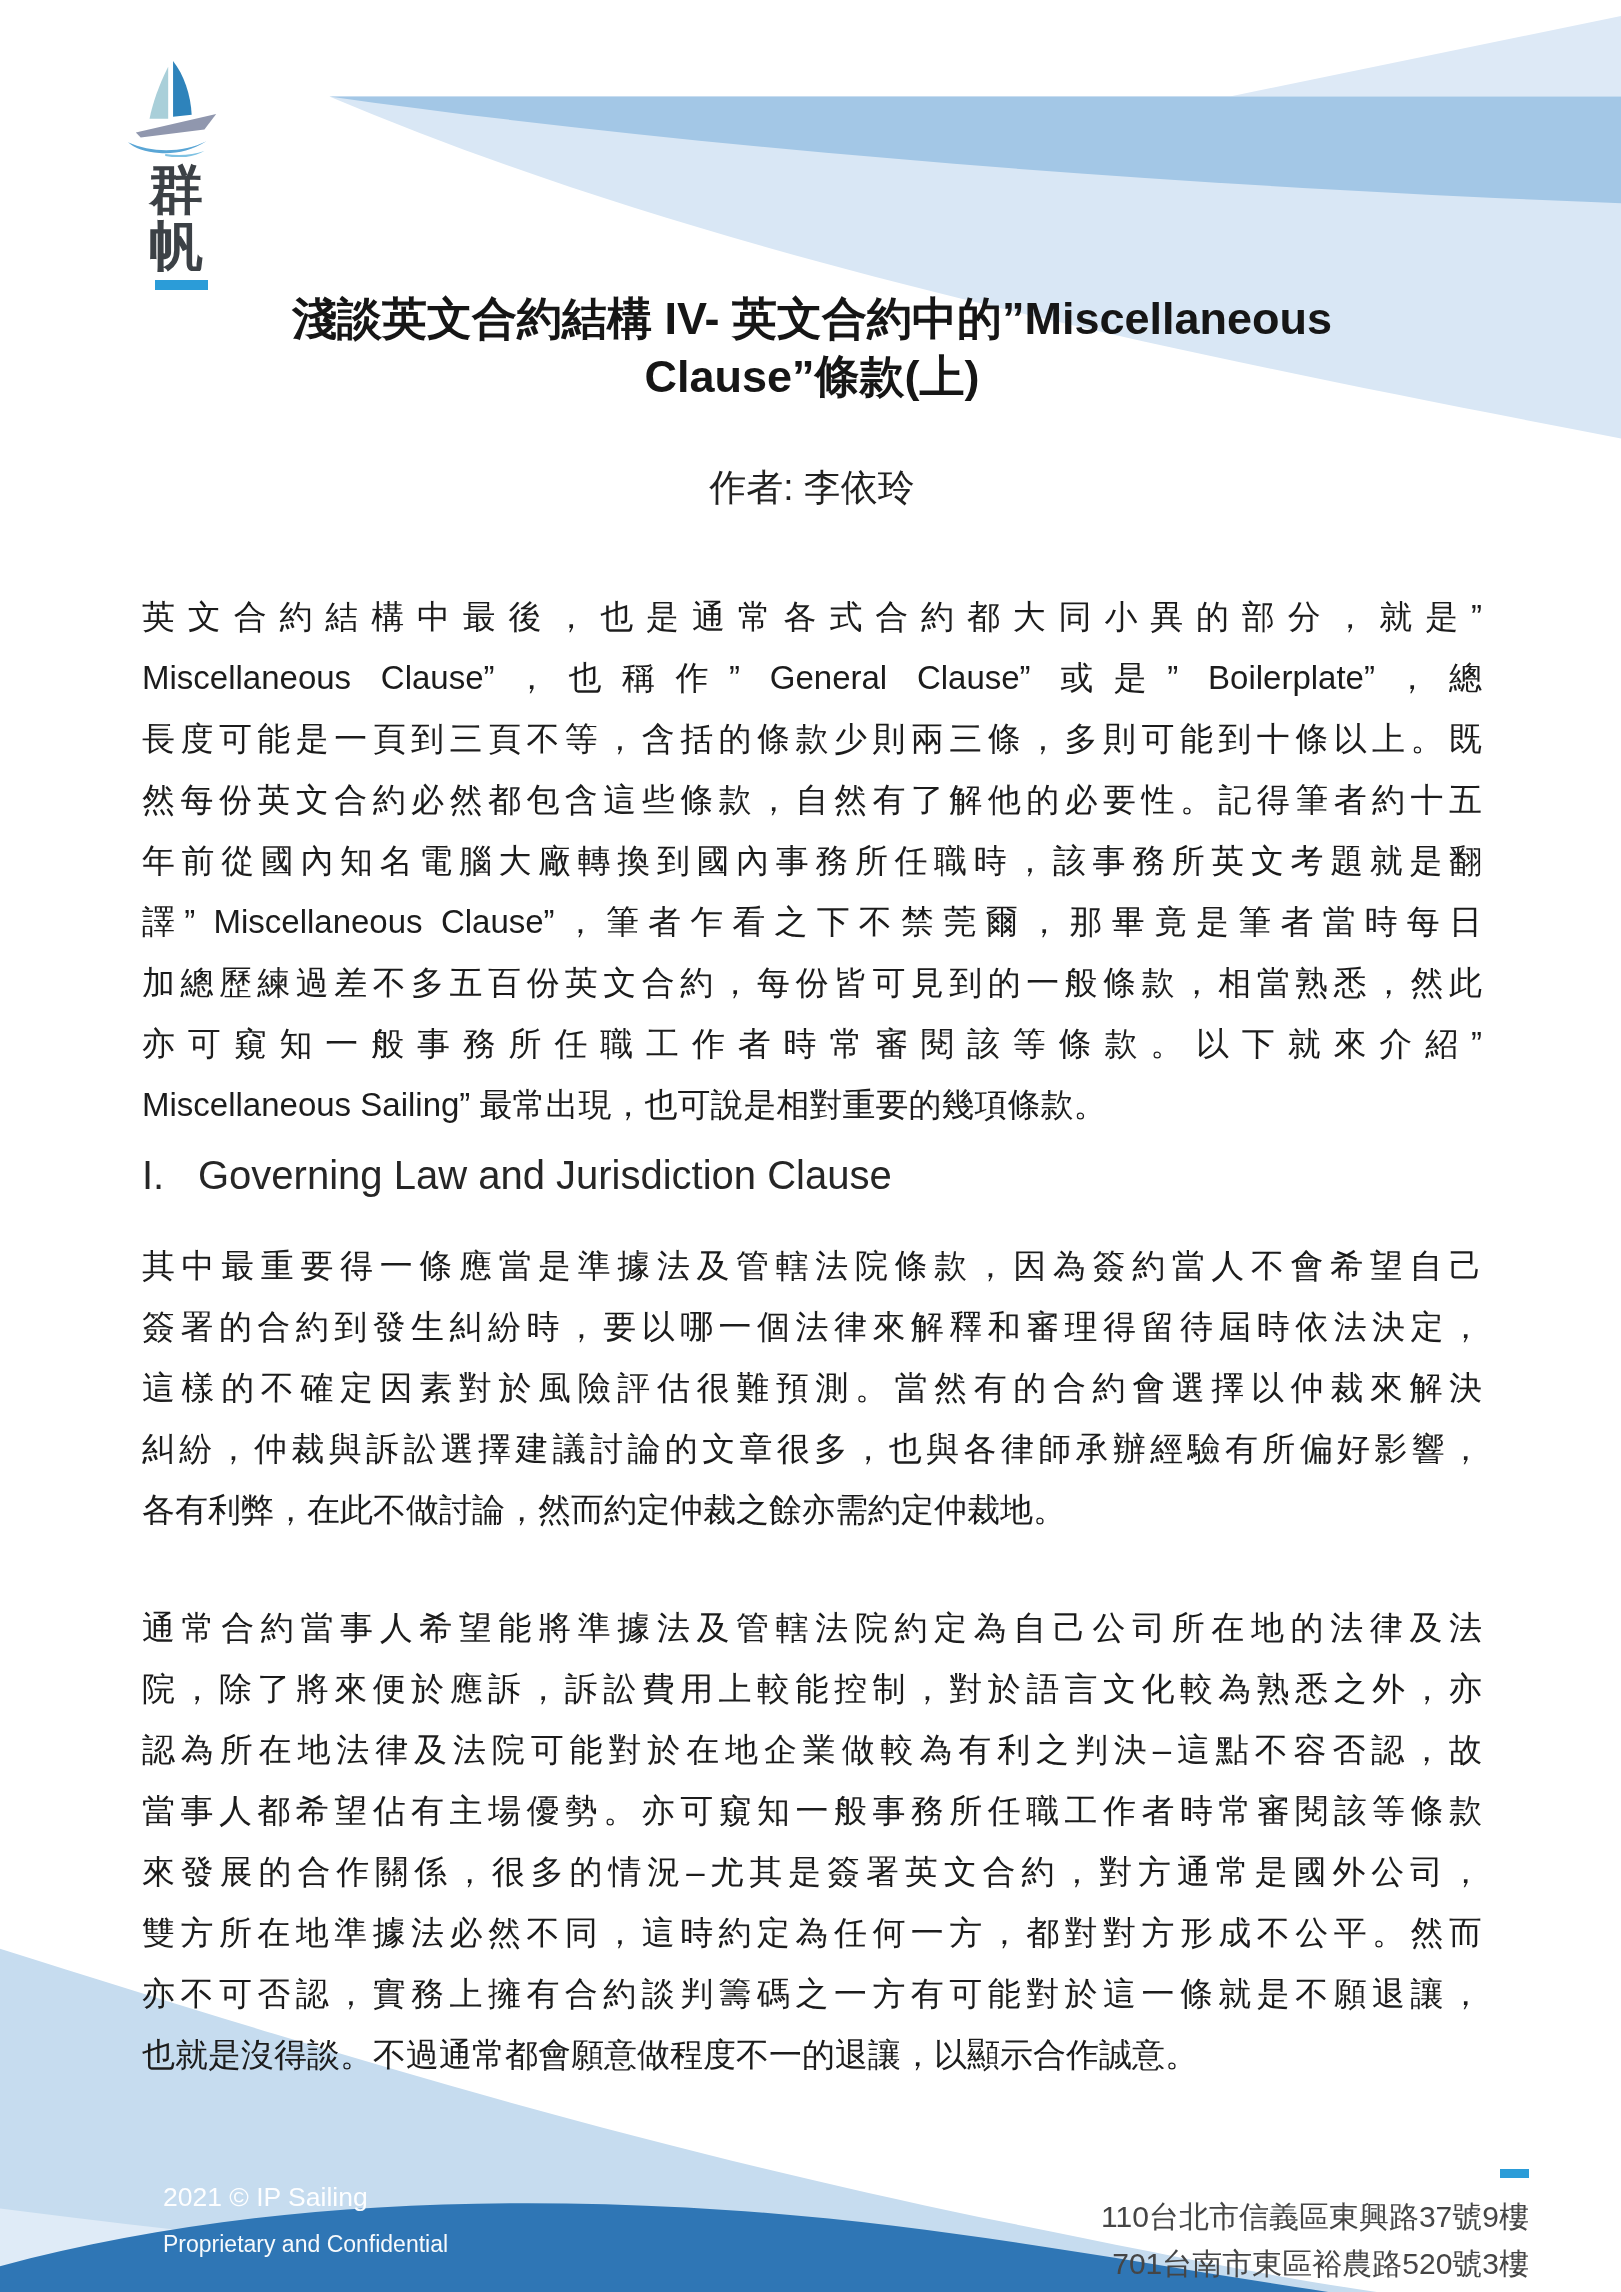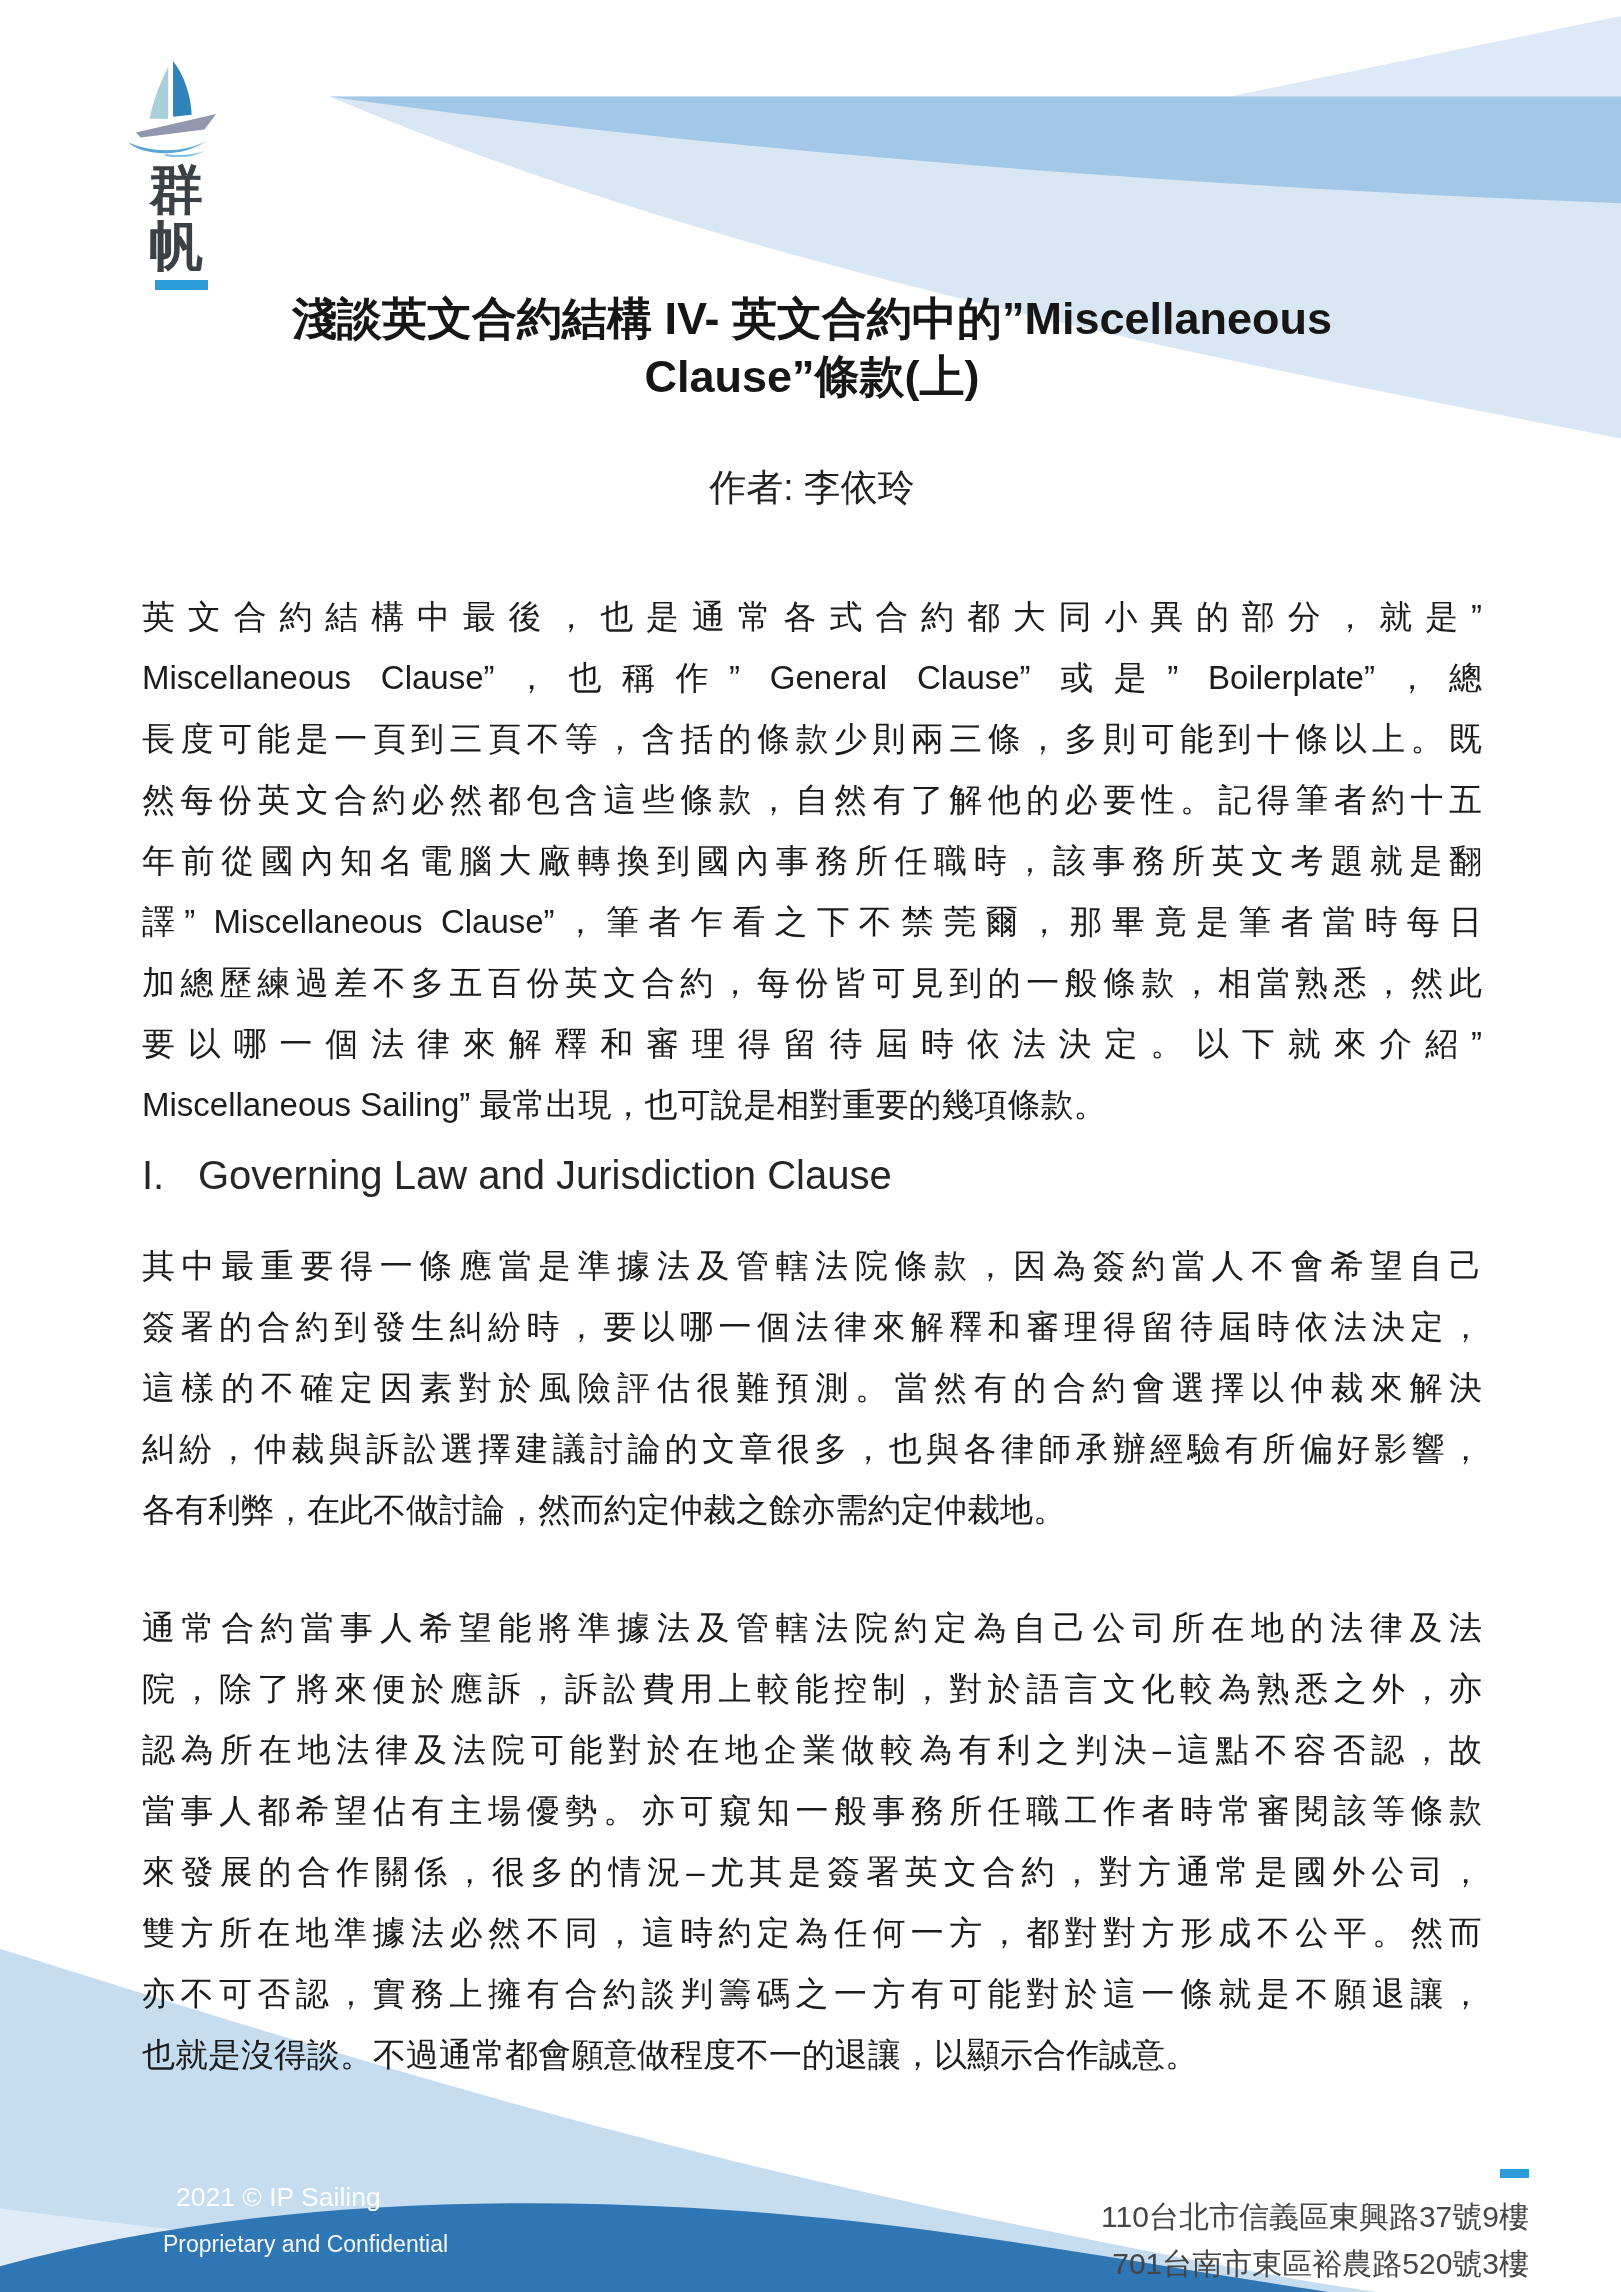--- a/index.html
+++ b/index.html
@@ -28,21 +28,21 @@
   .bodytext{position:absolute;left:142px;top:586px;width:1340px;
             font-size:33px;color:#1c1c1c;}
   .para .tline{line-height:61px;text-align:justify;text-align-last:justify;}
   .para .tline.last{text-align-last:left;}
   .heading1{margin-top:9.8px;line-height:61px;font-size:40px;color:#262626;}
   .heading1 .numeral{display:inline-block;width:56px;}
   .p2{margin-top:29px;}
   .p3{margin-top:57px;}
 
   
-  .f-copy{position:absolute;left:176px;top:2182px;font-size:26.5px;color:rgba(255,255,255,.96);text-align:center;}
+  .f-copy{position:absolute;left:163px;top:2182px;font-size:26.5px;color:rgba(255,255,255,.96);text-align:center;}
   .f-conf{position:absolute;left:163px;top:2231px;font-size:23px;color:rgba(255,255,255,.96);}
   .f-dash{position:absolute;right:92px;top:2169px;width:29px;height:8.8px;background:#2b9cd8;}
   .addr{position:absolute;right:92px;text-align:center;font-size:30px;color:#454545;}
   .addr1{top:2197px;}
   .addr2{top:2244px;}
 </style>
 </head>
 <body>
 
 <svg class="deco" viewBox="0 0 1654 2339" xmlns="http://www.w3.org/2000/svg" aria-hidden="true">
@@ -81,21 +81,21 @@
 
 <div class="bodytext">
   <div class="para p1">
       <div class="tline">英文合約結構中最後，也是通常各式合約都大同小異的部分，就是”</div>
       <div class="tline">Miscellaneous Clause”，也稱作” General Clause” 或是” Boilerplate”，總</div>
       <div class="tline">長度可能是一頁到三頁不等，含括的條款少則兩三條，多則可能到十條以上。既</div>
       <div class="tline">然每份英文合約必然都包含這些條款，自然有了解他的必要性。記得筆者約十五</div>
       <div class="tline">年前從國內知名電腦大廠轉換到國內事務所任職時，該事務所英文考題就是翻</div>
       <div class="tline">譯” Miscellaneous Clause”，筆者乍看之下不禁莞爾，那畢竟是筆者當時每日</div>
       <div class="tline">加總歷練過差不多五百份英文合約，每份皆可見到的一般條款，相當熟悉，然此</div>
-      <div class="tline">要以哪一個法律來解釋和審理得留待屆時依法決定。以下就來介紹”</div>
+      <div class="tline">亦可窺知一般事務所任職工作者時常審閱該等條款。以下就來介紹”</div>
       <div class="tline last">Miscellaneous Sailing” 最常出現，也可說是相對重要的幾項條款。</div>
     </div>
 
   <div class="heading1">
     <span class="numeral">I.</span><span>Governing Law and Jurisdiction Clause</span>
   </div>
 
   <div class="para p2">
       <div class="tline">其中最重要得一條應當是準據法及管轄法院條款，因為簽約當人不會希望自己</div>
       <div class="tline">簽署的合約到發生糾紛時，要以哪一個法律來解釋和審理得留待屆時依法決定，</div>

